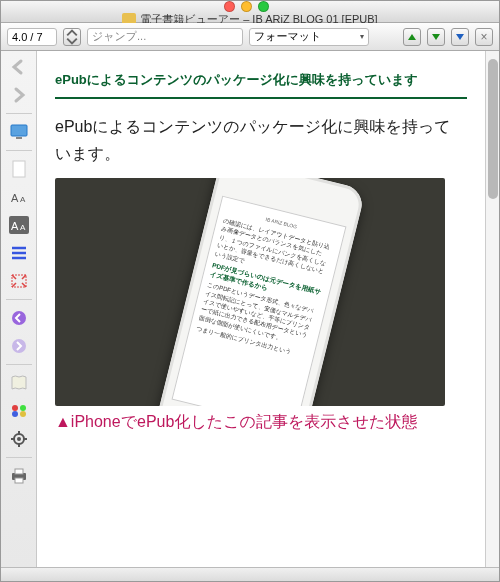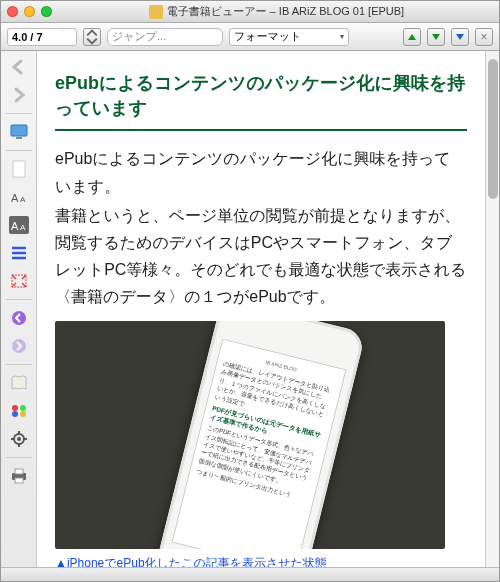--- a/index.html
+++ b/index.html
@@ -1,52 +1,52 @@
 <!DOCTYPE html>
 <html><head>
 <meta charset="utf-8">
 <style>
 * { margin: 0; padding: 0; box-sizing: border-box; }
 body { font-family: "Hiragino Kaku Gothic Pro", "Meiryo", sans-serif; background: #e8e8e8; width: 500px; height: 582px; overflow: hidden; }
 .window { width: 500px; height: 582px; display: flex; flex-direction: column; background: #fff; border: 1px solid #999; }
-.titlebar { height: 22px; background: linear-gradient(#f6f6f6, #d8d8d8); display: flex; align-items: center; padding: 0 6px; border-bottom: 1px solid #aaa; font-size: 11px; color: #333; }
+.titlebar { height: 22px; background: linear-gradient(#f6f6f6, #d8d8d8); display: flex; align-items: center; padding: 0 6px; border-bottom: 1px solid #aaa; font-size: 11px; color: #333; flex-direction: column; }
 .traffic { display: flex; gap: 6px; margin-right: 8px; }
 .traffic span { width: 11px; height: 11px; border-radius: 50%; display: inline-block; border: 1px solid rgba(0,0,0,.2); }
 .traffic .r { background: #ff5f57; } .traffic .y { background: #ffbd2e; } .traffic .g { background: #28c940; }
 .title-center { flex: 1; text-align: center; display: flex; align-items: center; justify-content: center; gap: 4px; }
 .title-center .app-icon { width: 14px; height: 14px; background: #e8c050; border-radius: 2px; }
 .toolbar { height: 28px; background: linear-gradient(#fdfdfd, #e2e2e2); border-bottom: 1px solid #aaa; display: flex; align-items: center; padding: 0 6px; gap: 6px; font-size: 11px; }
 .tb-field { height: 18px; border: 1px solid #bbb; border-radius: 3px; background: #fff; display: flex; align-items: center; padding: 0 4px; }
-.page-field { width: 70px; font-weight: bold; }
-.jump-field { width: 116px; color: #888; border-radius: 6px; }
+.page-field { width: 50px; }
+.jump-field { width: 156px; color: #888; }
 .format-field { width: 120px; background: #fff; justify-content: space-between; }
 .tri-btn { width: 18px; height: 18px; border: 1px solid #999; border-radius: 3px; background: linear-gradient(#fafafa,#ddd); display: flex; align-items: center; justify-content: center; font-size: 8px; }
 .tri-btn.green svg path { fill: #1a8f1a; }
 .tri-btn.blue svg path { fill: #2060c0; }
 .tb-square { width: 18px; height: 18px; border: 1px solid #999; border-radius: 3px; background: linear-gradient(#fafafa,#ddd); color: #777; display: flex; align-items: center; justify-content: center; font-size: 12px; }
 .body-area { flex: 1; display: flex; overflow: hidden; }
 .sidebar { width: 36px; background: linear-gradient(#f4f4f4,#e8e8e8); border-right: 1px solid #c8c8c8; display: flex; flex-direction: column; align-items: center; padding-top: 4px; gap: 4px; }
 .sb-btn { width: 28px; height: 24px; display: flex; align-items: center; justify-content: center; border-radius: 3px; }
 .sb-btn svg { width: 20px; height: 18px; }
 .sb-sep { width: 26px; height: 1px; background: #ccc; margin: 2px 0; }
 .content-wrap { flex: 1; position: relative; overflow: hidden; }
 .scrollbar-v { position: absolute; right: 0; top: 0; bottom: 0; width: 14px; background: #f4f4f4; border-left: 1px solid #ccc; }
 .scroll-thumb { position: absolute; left: 2px; width: 10px; top: 8px; height: 140px; background: #b8b8b8; border-radius: 5px; }
 .content { position: absolute; left: 0; right: 14px; top: 0; bottom: 0; padding: 20px 18px 10px 18px; overflow: hidden; background: #fff; }
-h1 { color: #0a6030; font-size: 18px; font-weight: bold; margin-bottom: 8px; line-height: 1.4; }
+h1 { color: #0a6030; font-size: 13px; font-weight: bold; margin-bottom: 8px; line-height: 1.4; }
 .hr { border-top: 2px solid #0a6030; margin-bottom: 14px; }
 .body-text p { font-size: 16px; line-height: 1.7; color: #222; margin-bottom: 2px; }
 .highlight { background: #ffff20; }
 .phone-photo { width: 390px; height: 228px; margin: 10px 0 6px 0; background: #3a3a34; border-radius: 2px; position: relative; overflow: hidden; }
 .phone-body { position: absolute; width: 148px; height: 290px; background: #f5f5f3; border-radius: 20px; left: 130px; top: -10px; transform: rotate(14deg); box-shadow: 0 4px 12px rgba(0,0,0,.5), inset 0 0 0 3px #e0e0de; }
 .phone-screen { position: absolute; left: 10px; top: 40px; right: 10px; bottom: 40px; background: #fff; border: 1px solid #ccc; padding: 8px 6px; font-size: 6px; line-height: 1.4; color: #333; overflow: hidden; }
 .phone-screen .ps-title { text-align: center; font-size: 5px; color: #666; margin-bottom: 4px; }
 .phone-screen .ps-para { margin-bottom: 3px; }
 .phone-screen .ps-head { color: #0a6030; font-weight: bold; font-size: 6.5px; margin: 3px 0; }
-.caption { font-size: 12px; color: #1d4ed8; }
+.caption { font-size: 16px; color: #be185d; }
 .bottombar { height: 14px; background: linear-gradient(#f0f0f0,#dcdcdc); border-top: 1px solid #bbb; }
 </style>
 </head>
 <body>
 
 <div class="window">
   <div class="titlebar">
     <div class="traffic">
       <span class="r"></span>
       <span class="y"></span>
@@ -192,21 +192,20 @@
           </svg>
         </div>
     </div>
 
     <div class="content-wrap">
       <div class="content">
         <h1>ePubによるコンテンツのパッケージ化に興味を持っています</h1>
         <div class="hr"></div>
         <div class="body-text">
           <p><span>ePubによるコンテンツのパッケージ化に興味を持っています。</span></p>
-          <p>書籍というと、ページ単位の閲覧が前提となりますが、閲覧するためのデバイスはPCやスマートフォン、タブレットPC等様々。そのどれでも最適な状態で表示される〈書籍のデータ〉の１つがePubです。</p>
         </div>
 
         <div class="phone-photo">
           <div class="phone-body">
             <div class="phone-screen">
               <div class="ps-title">IB ARiZ BLOG</div>
               <div class="ps-para">の確認には、レイアウトデータと貼り込み画像データとのバランスを気にしたり、１つのファイルにパンクを高くしないとか、容量をできるだけ高くしないという設定で</div>
               <div class="ps-head">PDFが見づらいのは元データを用紙サイズ基準で作るから</div>
               <div class="ps-para">このPDFというデータ形式、色々なデバイス間転記にとって、安価なマルチデバイスで使いやすいなど、平等にプリンターで紙に出力できる配布用データという面倒な側面が使いにくいです。</div>
               <div class="ps-para">つまり一般的にプリンタ出力という</div>

